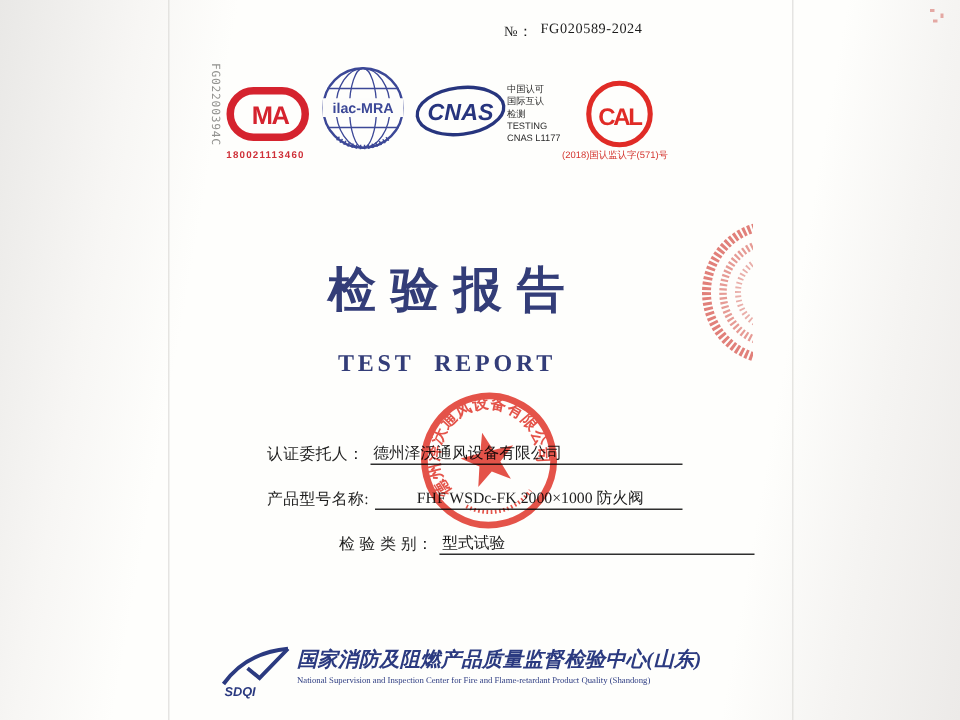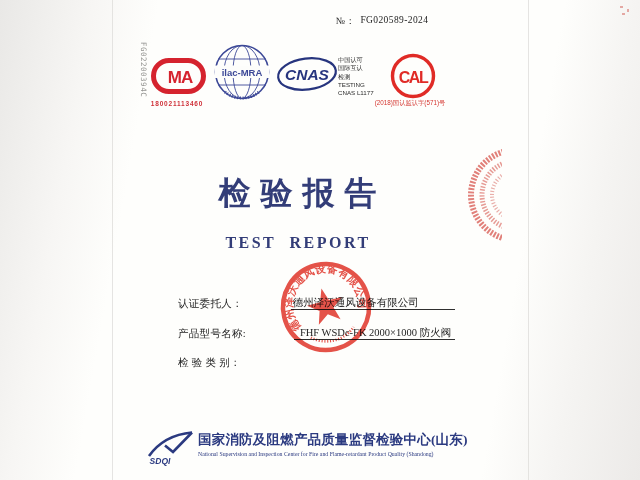--- a/index.html
+++ b/index.html
@@ -29,31 +29,31 @@
     font-family:"Liberation Sans",sans-serif;font-size:6.2px;line-height:8.3px;color:#2b2b2b;}
   .cal-caption{position:absolute;left:358px;top:99px;width:104px;text-align:center;
     font-family:"Liberation Sans",sans-serif;font-size:6.3px;color:#d4352f;}
   
   .title-cn{position:absolute;left:148px;top:172px;width:300px;text-align:center;
     font-size:32px;font-weight:700;color:#333d78;letter-spacing:1px;}
   .title-en{position:absolute;left:148px;top:218px;width:300px;text-align:center;
     font-size:16px;font-weight:700;color:#333d78;letter-spacing:2.5px;word-spacing:7px;margin-top:16px;}
   
   .field-row{position:absolute;left:178px;width:277px;display:flex;align-items:flex-end;
-    font-size:10.5px;line-height:13px;color:#1e1e1e;gap:44px;}
+    font-size:10.5px;line-height:13px;color:#1e1e1e;}
   .field-label{white-space:nowrap;letter-spacing:.3px;padding-right:4px;}
   .field-value{flex:1;border-bottom:1px solid #2f2f2f;padding-left:2px;white-space:nowrap;}
-  .row-0{top:296px;} .row-1{top:326px;text-align:center;} .row-2{top:356px;}
+  .row-0{top:296px;} .row-1{top:326px;text-align:center;} .row-2{top:356px;margin-left:48px;}
   
   .seal{position:absolute;left:252px;top:233px;mix-blend-mode:multiply;opacity:.88;}
   .partial-seal{position:absolute;left:440px;top:145px;opacity:.75;mix-blend-mode:multiply;}
   
   .footer-logo{position:absolute;left:146px;top:428px;}
   .footer-text{position:absolute;left:198px;top:431px;width:300px;}
-  .footer-cn{font-size:13.5px;font-weight:700;color:#2b3a80;white-space:nowrap;letter-spacing:.2px;}
+  .footer-cn{font-size:13.5px;font-weight:700;color:#2b3a80;white-space:nowrap;letter-spacing:.2px;font-style:italic;}
   .footer-en{margin-top:2px;font-size:5.8px;color:#2b3a80;white-space:nowrap;}
   
   .corner-marks{position:absolute;left:618px;top:5px;width:16px;height:14px;opacity:.55;}
   .corner-marks i{position:absolute;background:#d66a62;}
 </style>
 </head>
 <body>
 
 <div id="stage">
 
@@ -114,20 +114,21 @@
   <div class="field-row row-0">
     <span class="field-label">认证委托人：</span>
     <span class="field-value">德州泽沃通风设备有限公司</span>
   </div>
   <div class="field-row row-1">
     <span class="field-label">产品型号名称:</span>
     <span class="field-value">FHF WSDc-FK 2000×1000 防火阀</span>
   </div>
   <div class="field-row row-2">
     <span class="field-label">检 验 类 别：</span>
+    <span class="field-value">型式试验</span>
   </div>
 
   <svg class="seal" width="148" height="148" viewBox="0 0 148 148">
     <g transform="rotate(-14 74 74)">
       <circle cx="74" cy="74" r="43" fill="none" stroke="#e23b31" stroke-width="4.5"></circle>
       <polygon points="74,55 78.5,67.9 92.1,68.1 81.2,76.4 85.2,89.4 74,81.6 62.8,89.4 66.8,76.4 55.9,68.1 69.5,67.9" fill="#e23b31"></polygon>
       <defs>
         <path id="sealTextArc" d="M 45,88 A 33,33 0 1 1 103,88" fill="none"></path>
       </defs>
       <text font-size="10.6" font-weight="bold" fill="#e23b31" letter-spacing="0.4" font-family="Liberation Serif, serif">

